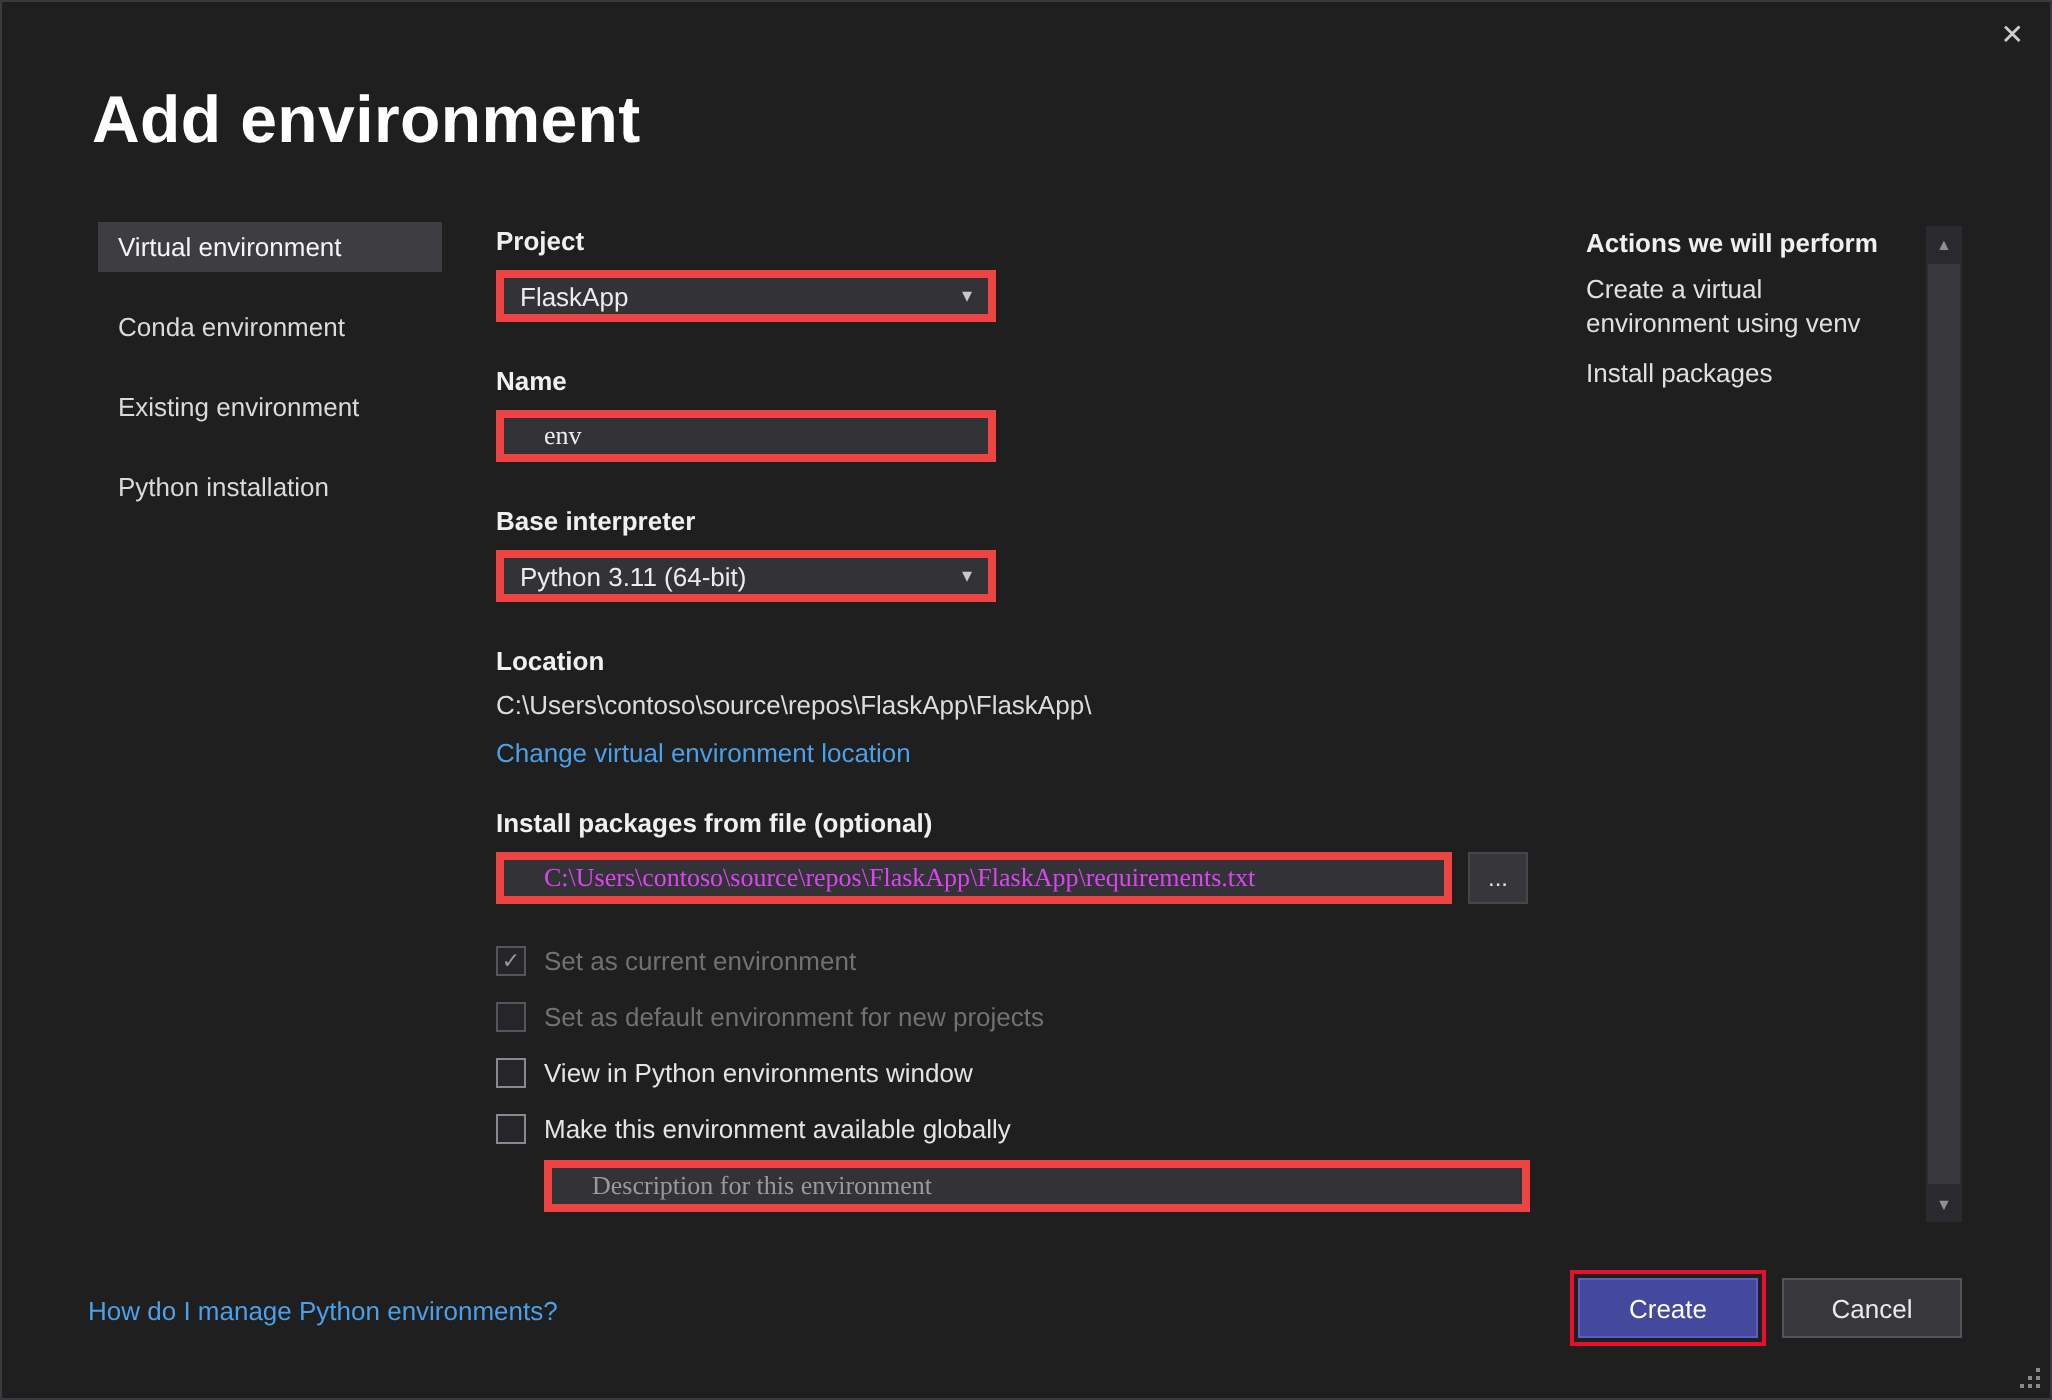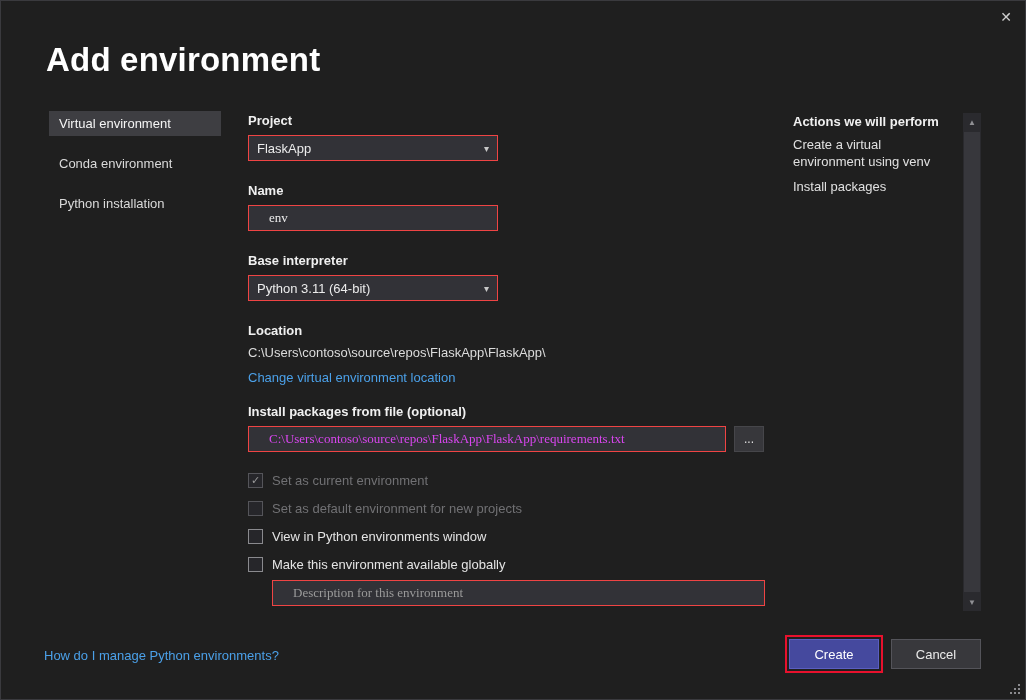--- a/index.html
+++ b/index.html
@@ -18,21 +18,21 @@
   .title { position:absolute; left:45px; top:40px; font-size:33px; font-weight:600; color:#ffffff; letter-spacing:.2px;text-align:center; }
 
   .sidebar { position:absolute; left:48px; top:110px; width:172px; }
   .side-item { font-size:13px; color:#dadada; padding:5px 10px; margin-bottom:15px; cursor:pointer; }
   .side-item.selected { background:#3e3e42; color:#f5f5f5; }
 
   .form { position:absolute; left:247px; top:112px; width:517px; }
   .group { margin-bottom:22px; }
   .lbl { font-size:13px; font-weight:bold; margin-bottom:7px; color:#f0f0f0; }
   .control {
-    width:250px; height:26px; background:#323237; border:1px solid #ef4444;
+    width:250px; height:26px; background:#323237; border:4px solid #ef4444;
     color:#ececec; font-size:13px; display:flex; align-items:center;
     justify-content:space-between; padding:0 8px; cursor:pointer;
   }
   input.control { display:block; padding:0 20px; font-family:Liberation Serif, serif; outline:none; cursor:text; }
   input.control::placeholder { color:#9a9a9a; }
   .chev { color:#c8c8c8; font-size:10px; }
 
   .loc-group { margin-bottom:18px; }
   .loc-value { font-size:13px; color:#dcdcdc; margin-bottom:8px; }
   .link { font-size:13px; color:var(--link,#4ba0e8); cursor:pointer; }
@@ -79,20 +79,21 @@
 
 <div class="dialog">
 
   <span class="close">✕</span>
 
   <h1 class="title">Add environment</h1>
 
   <div class="sidebar">
     <div class="side-item selected">Virtual environment</div>
     <div class="side-item">Conda environment</div>
+    <div class="side-item">Existing environment</div>
     <div class="side-item">Python installation</div>
   </div>
 
   <div class="form">
 
     <div class="group">
       <div class="lbl">Project</div>
       <div class="control">
         <span>FlaskApp</span>
         <span class="chev">▾</span>

